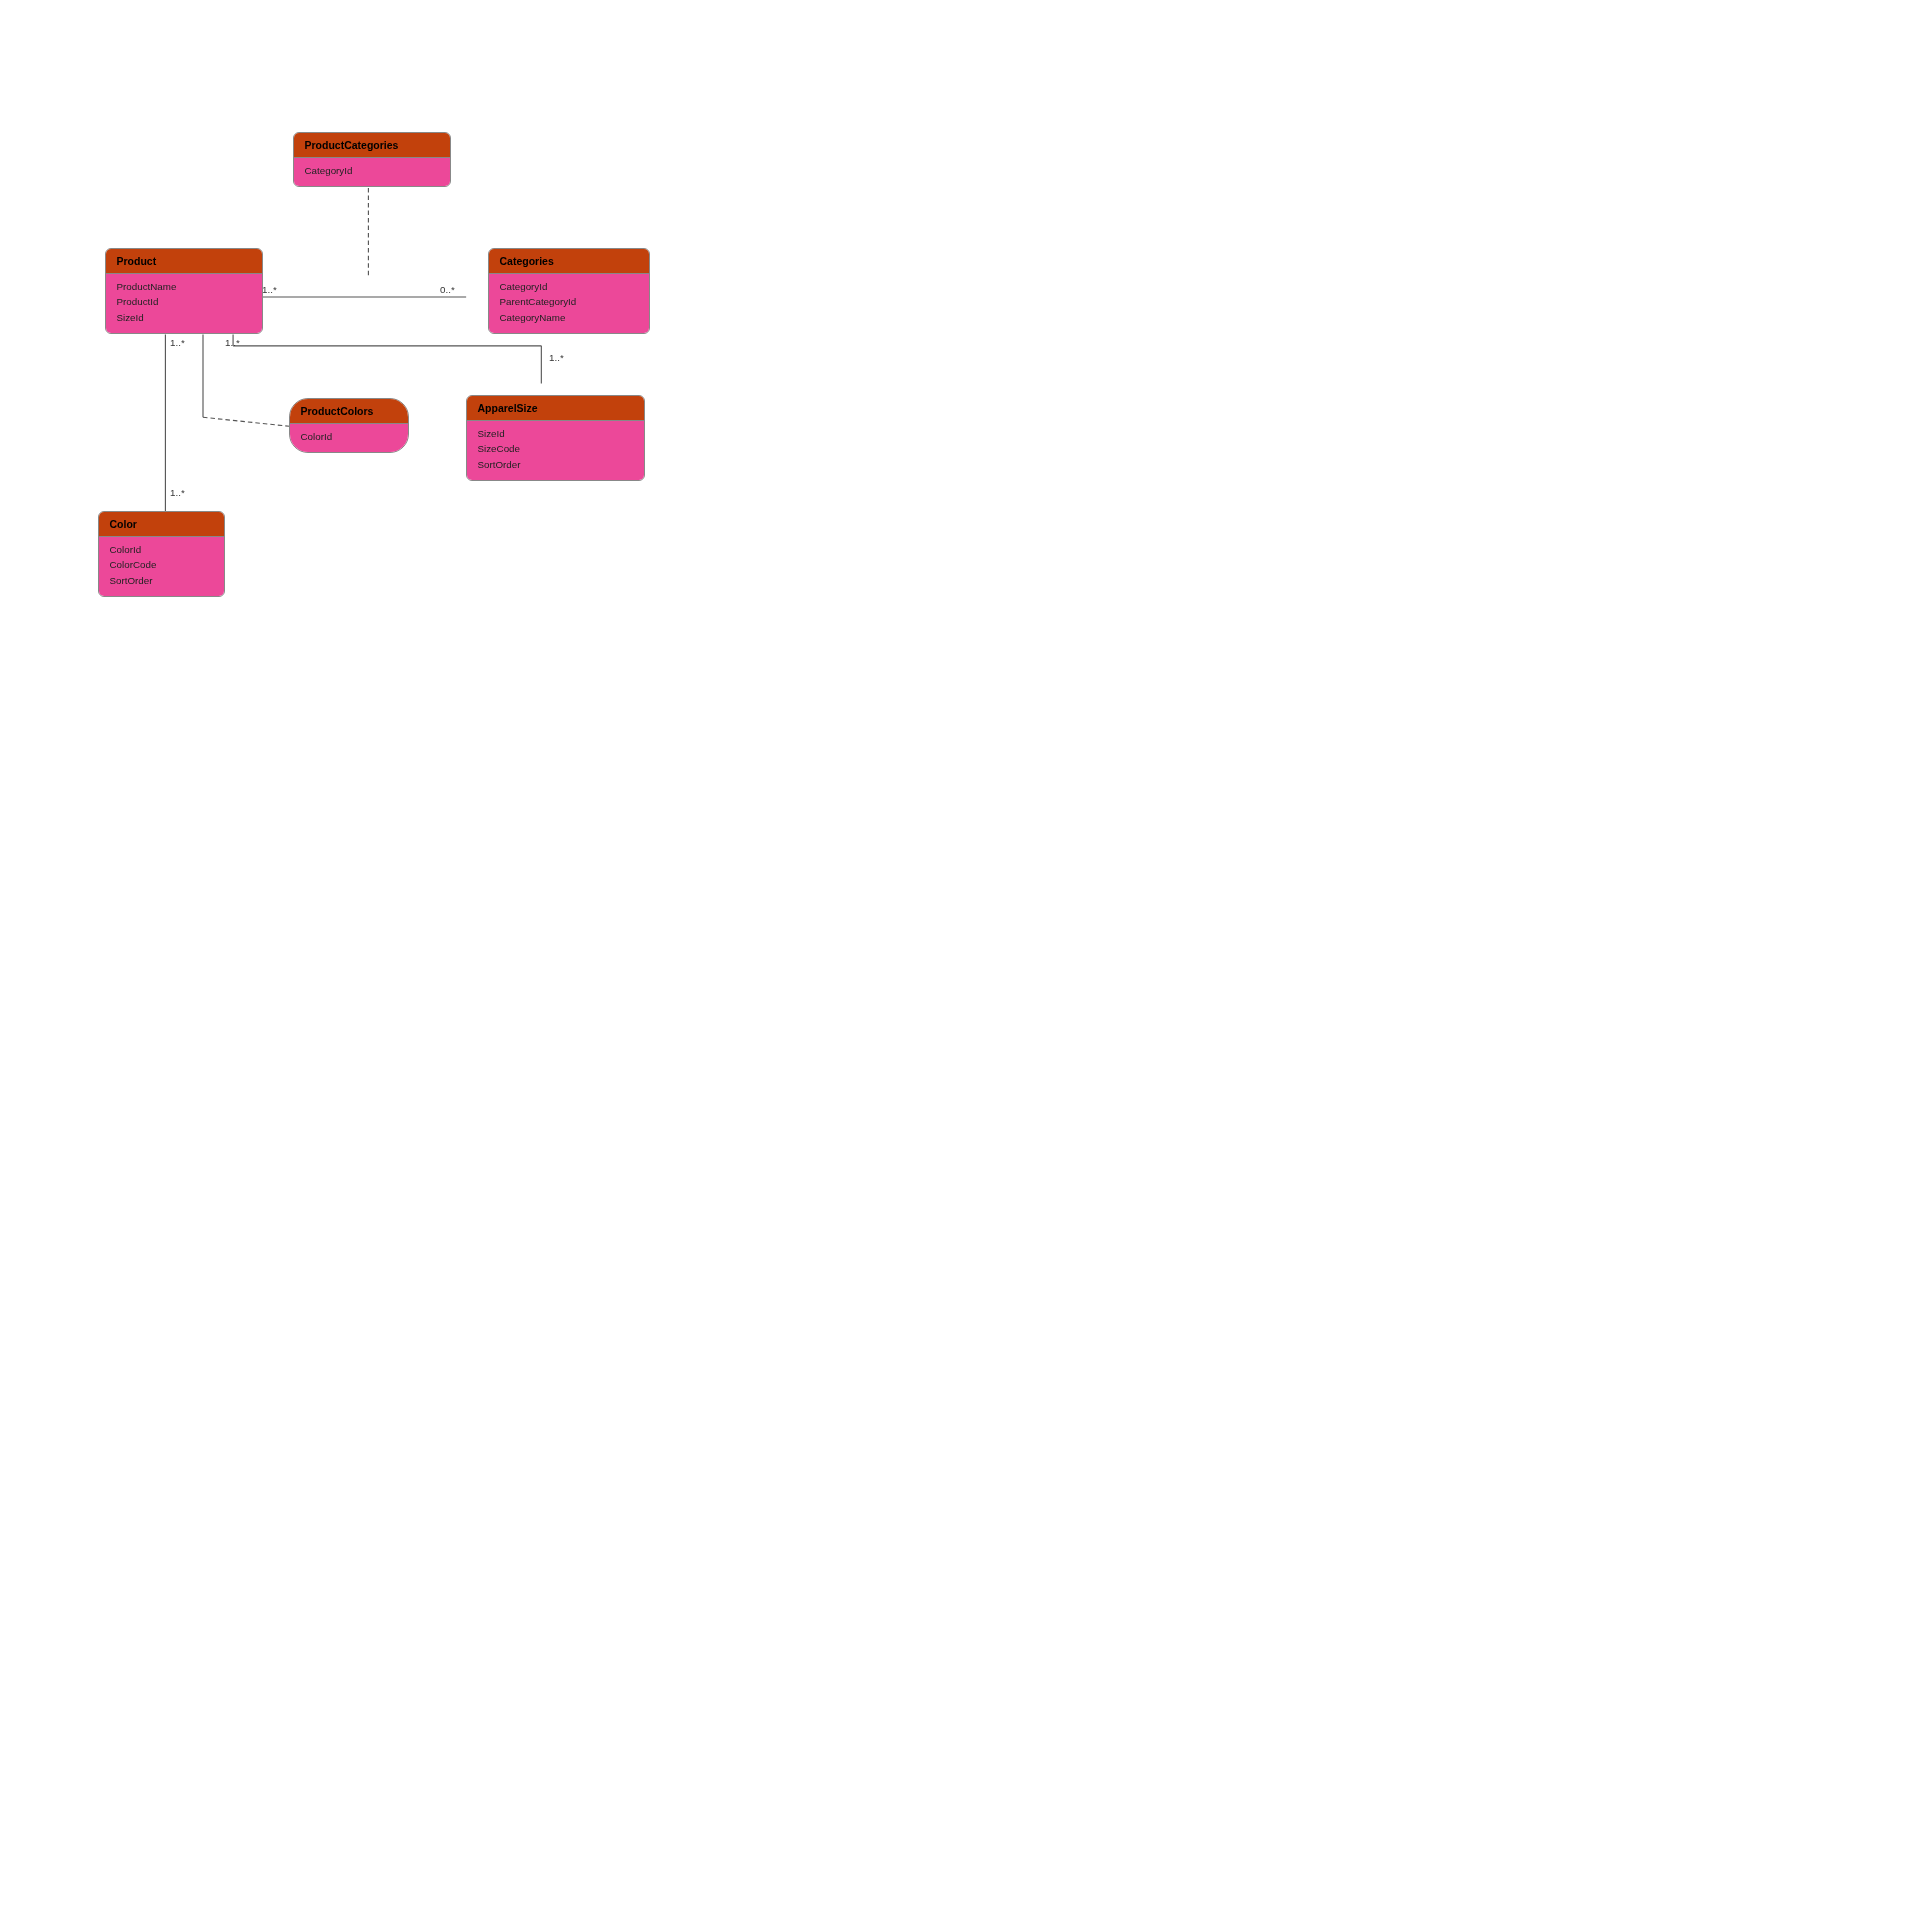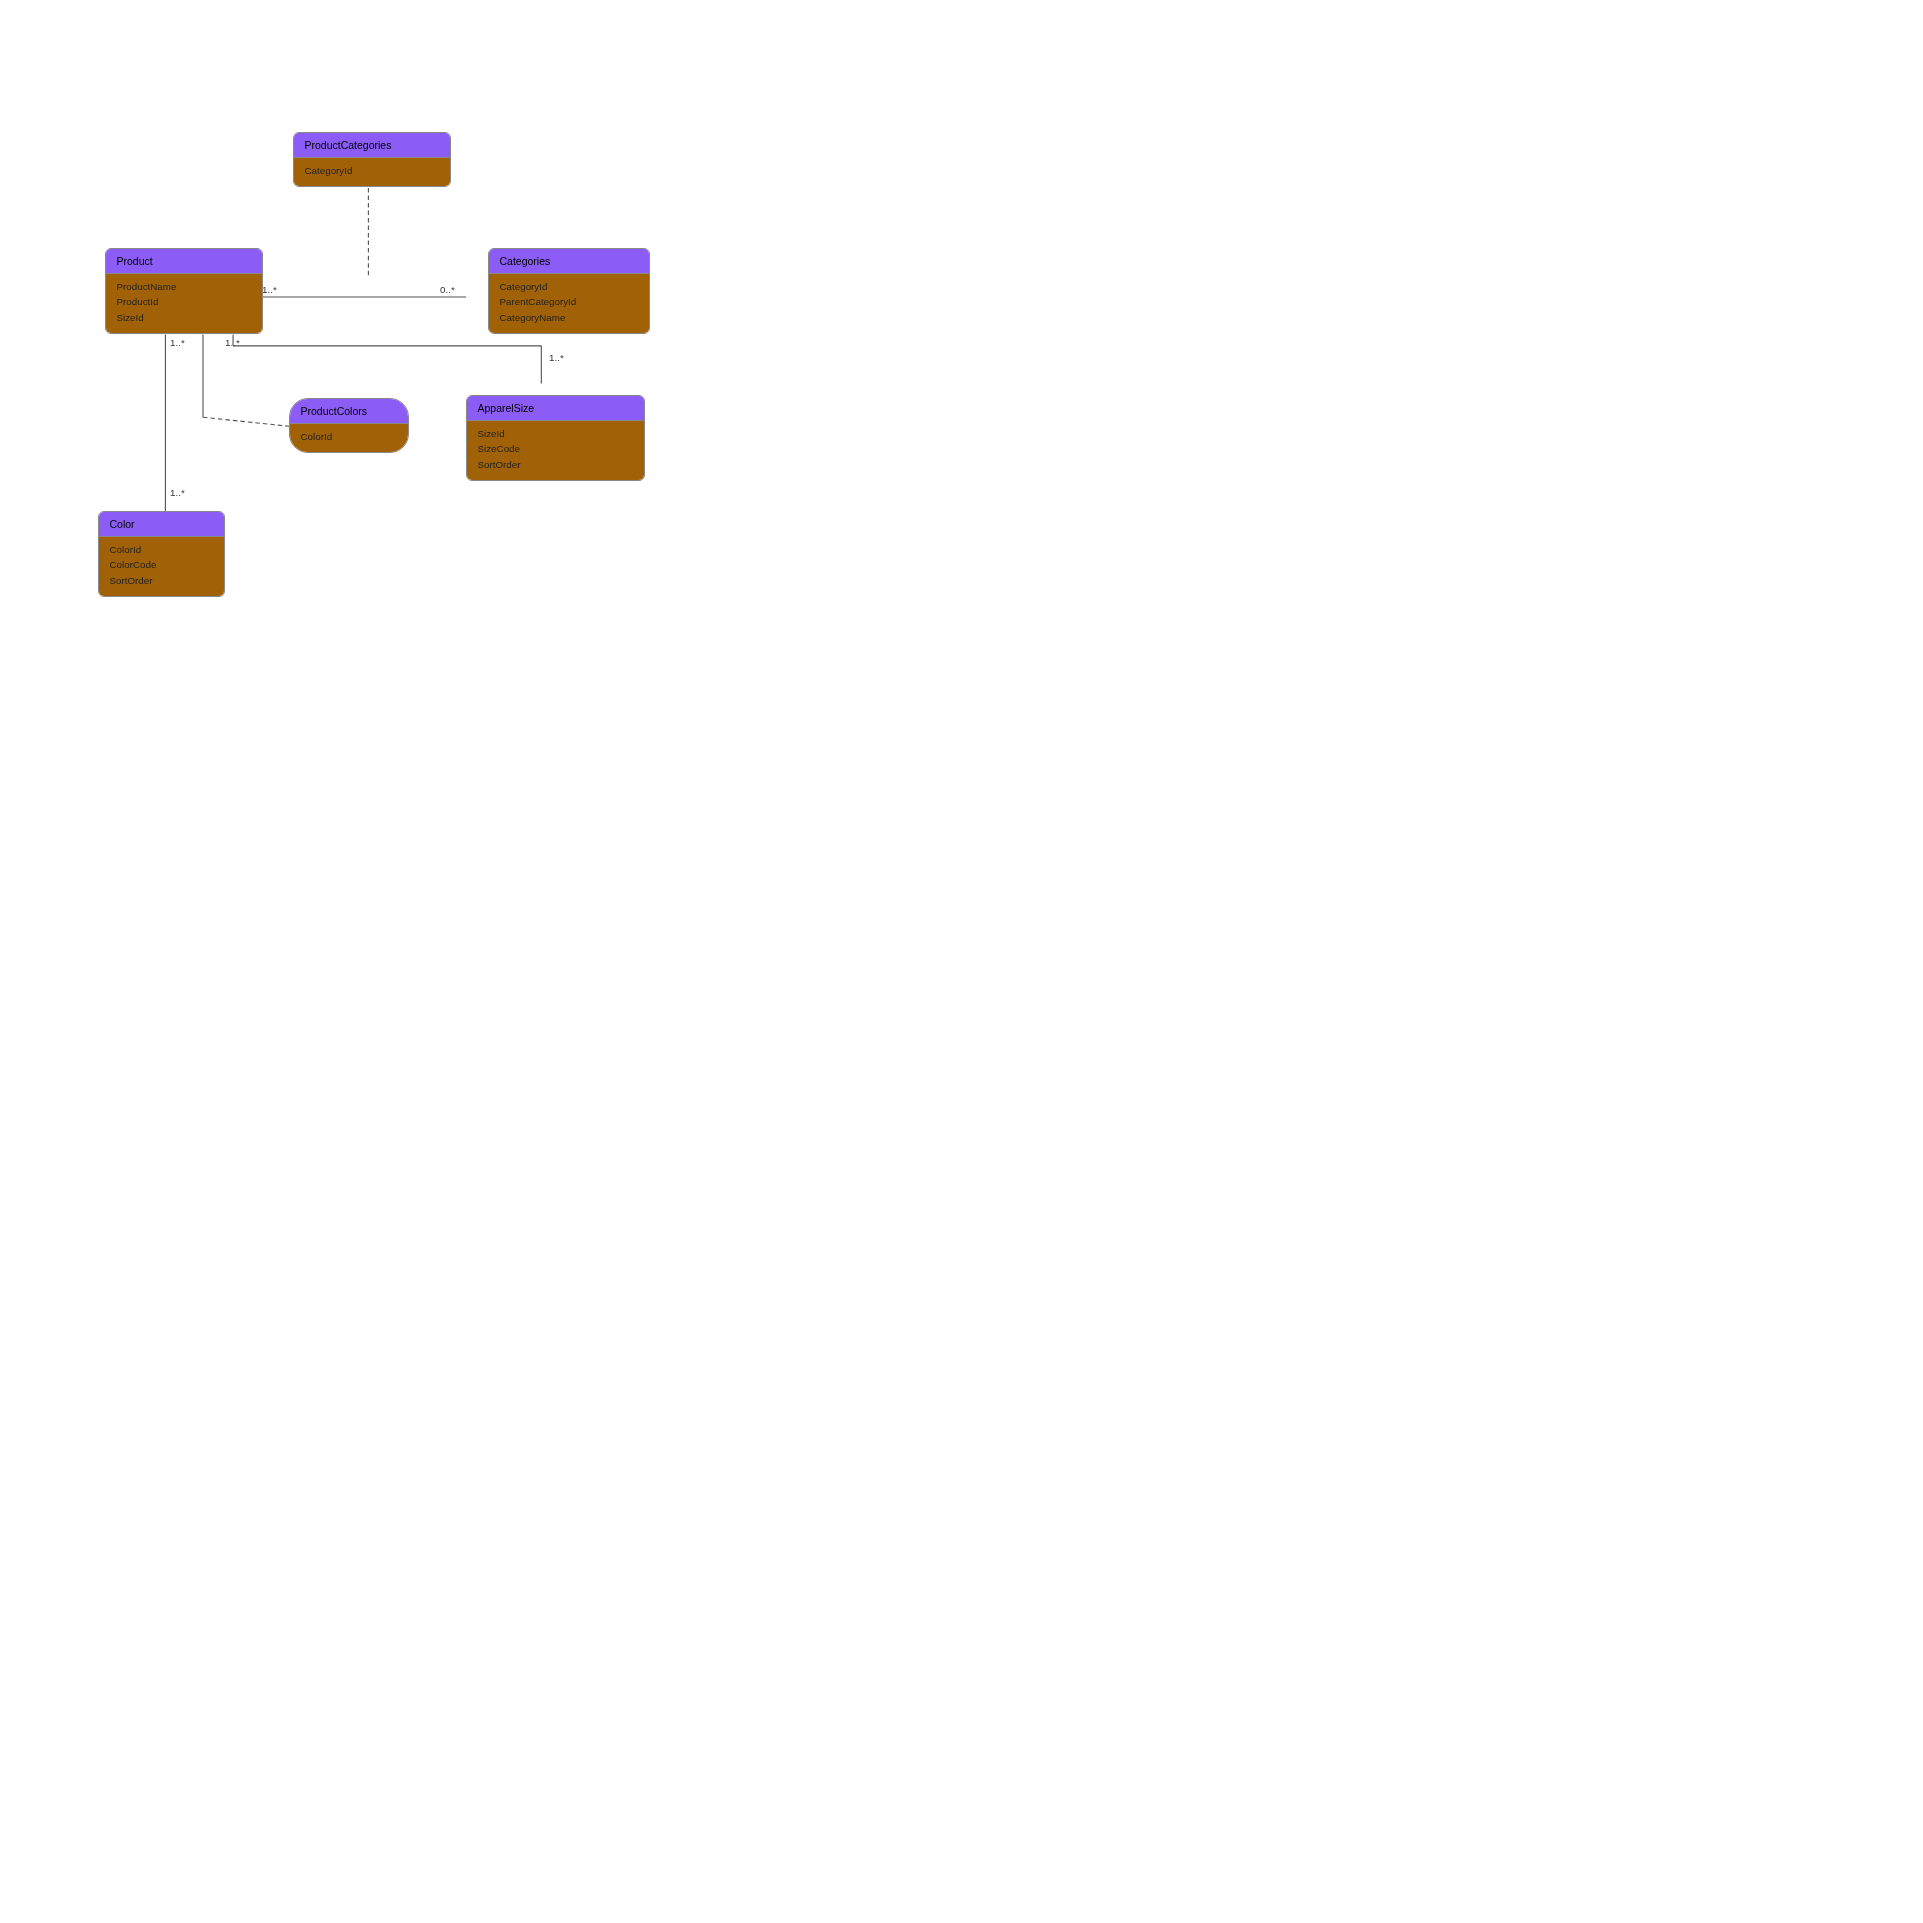--- a/index.html
+++ b/index.html
@@ -22,31 +22,31 @@
     
     .entity {
       position: absolute;
       border: 1.1px solid #888;
       border-radius: 6px;
       overflow: hidden;
       background: #fff;
     }
 
     .entity-header {
-      background: #8b5cf6;
+      background: #c2410c;
       padding: 6px 10.5px;
-      font-weight: normal;
+      font-weight: bold;
       font-size: 10.5px;
       text-align: left;
       border-bottom: 1.1px solid #888;
     }
 
     .entity-body {
       padding: 4.5px 10.5px 7.5px 10.5px;
-      background: #a16207;
+      background: #ec4899;
     }
 
     .entity-field {
       padding: 2.3px 0;
       font-size: 9.8px;
       color: #222;
     }
 
     
     svg.connections {

